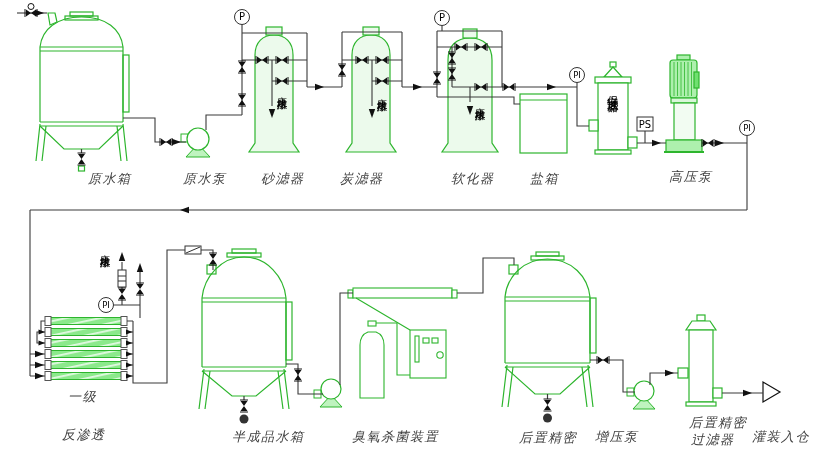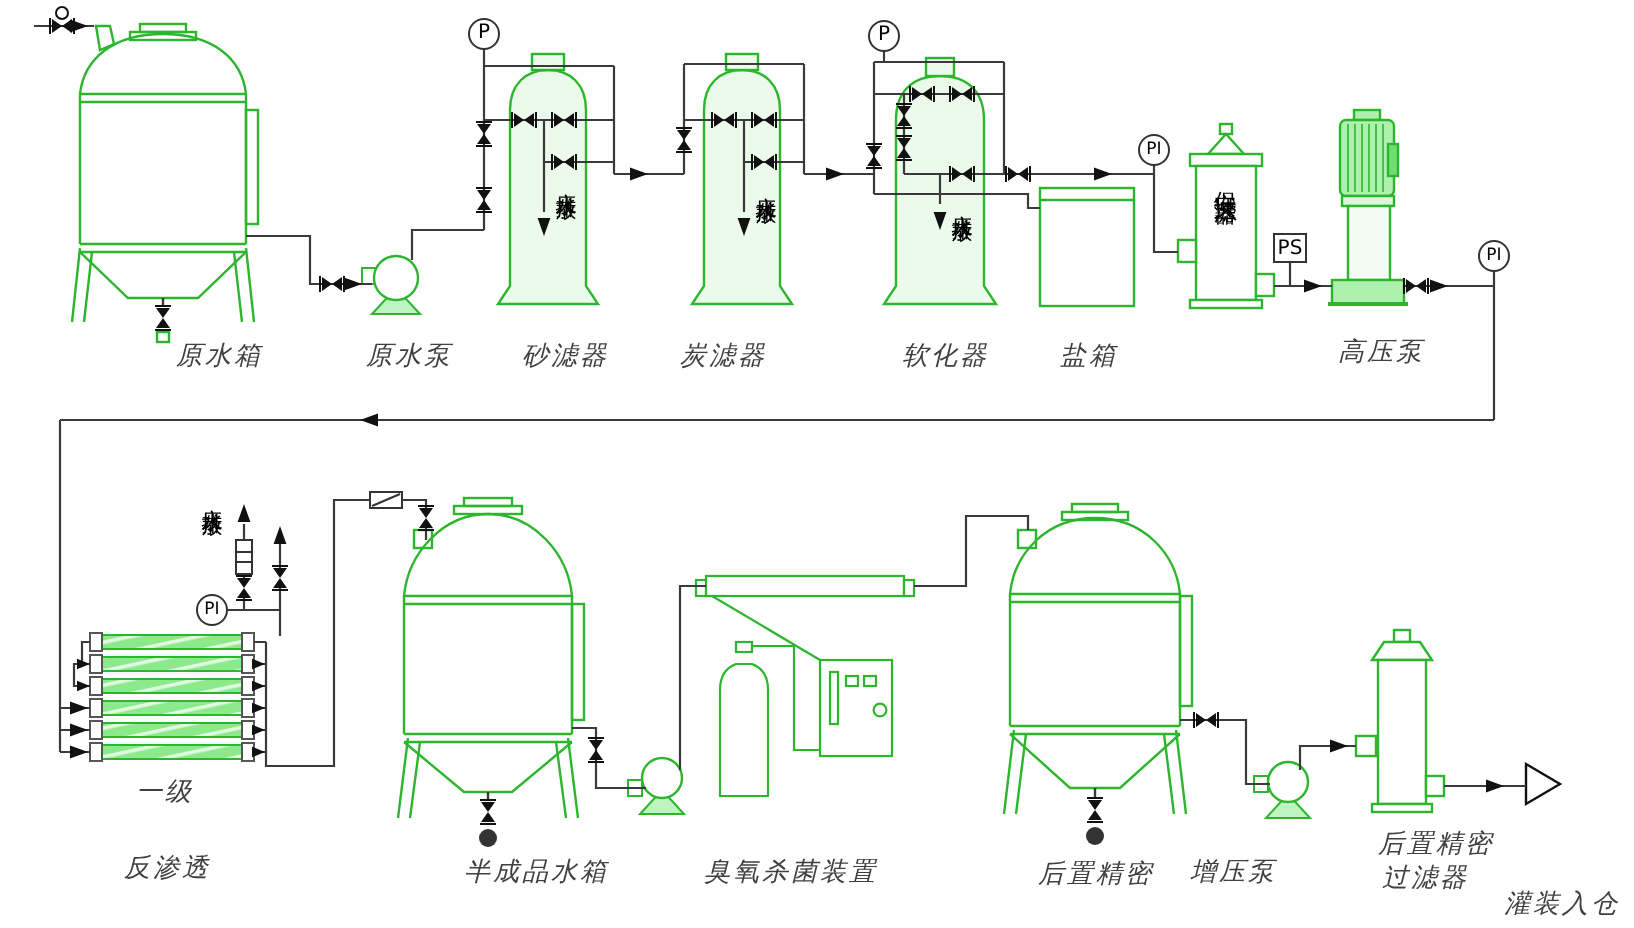--- a/index.html
+++ b/index.html
@@ -316,21 +316,21 @@
 <div class="lbl" style="left:530px;top:172px">盐箱</div>
 <div class="lbl" style="left:669px;top:170px">高压泵</div>
 <div class="lbl" style="left:68px;top:390px">一级</div>
 <div class="lbl" style="left:62px;top:428px">反渗透</div>
 <div class="lbl" style="left:232px;top:430px">半成品水箱</div>
 <div class="lbl" style="left:352px;top:430px">臭氧杀菌装置</div>
 <div class="lbl" style="left:519px;top:431px">后置精密</div>
 <div class="lbl" style="left:595px;top:430px">增压泵</div>
 <div class="lbl" style="left:689px;top:416px">后置精密</div>
 <div class="lbl" style="left:691px;top:433px">过滤器</div>
-<div class="lbl" style="left:752px;top:446px">灌装入仓</div>
+<div class="lbl" style="left:752px;top:430px">灌装入仓</div>
 
 <div class="vtext" style="left:276px;top:88px">废水排放</div>
 <div class="vtext" style="left:376px;top:90px">废水排放</div>
 <div class="vtext" style="left:474px;top:99px">废水排放</div>
 <div class="vtext" style="left:99px;top:246px">废水排放</div>
 <div class="vtext vtext-lg" style="left:606px;top:86px">保安过滤器</div>
 
 <div class="ginst g-p" style="left:235px;top:12px">P</div>
 <div class="ginst g-p" style="left:435px;top:13px">P</div>
 <div class="ginst g-pi" style="left:568px;top:71px">PI</div>

